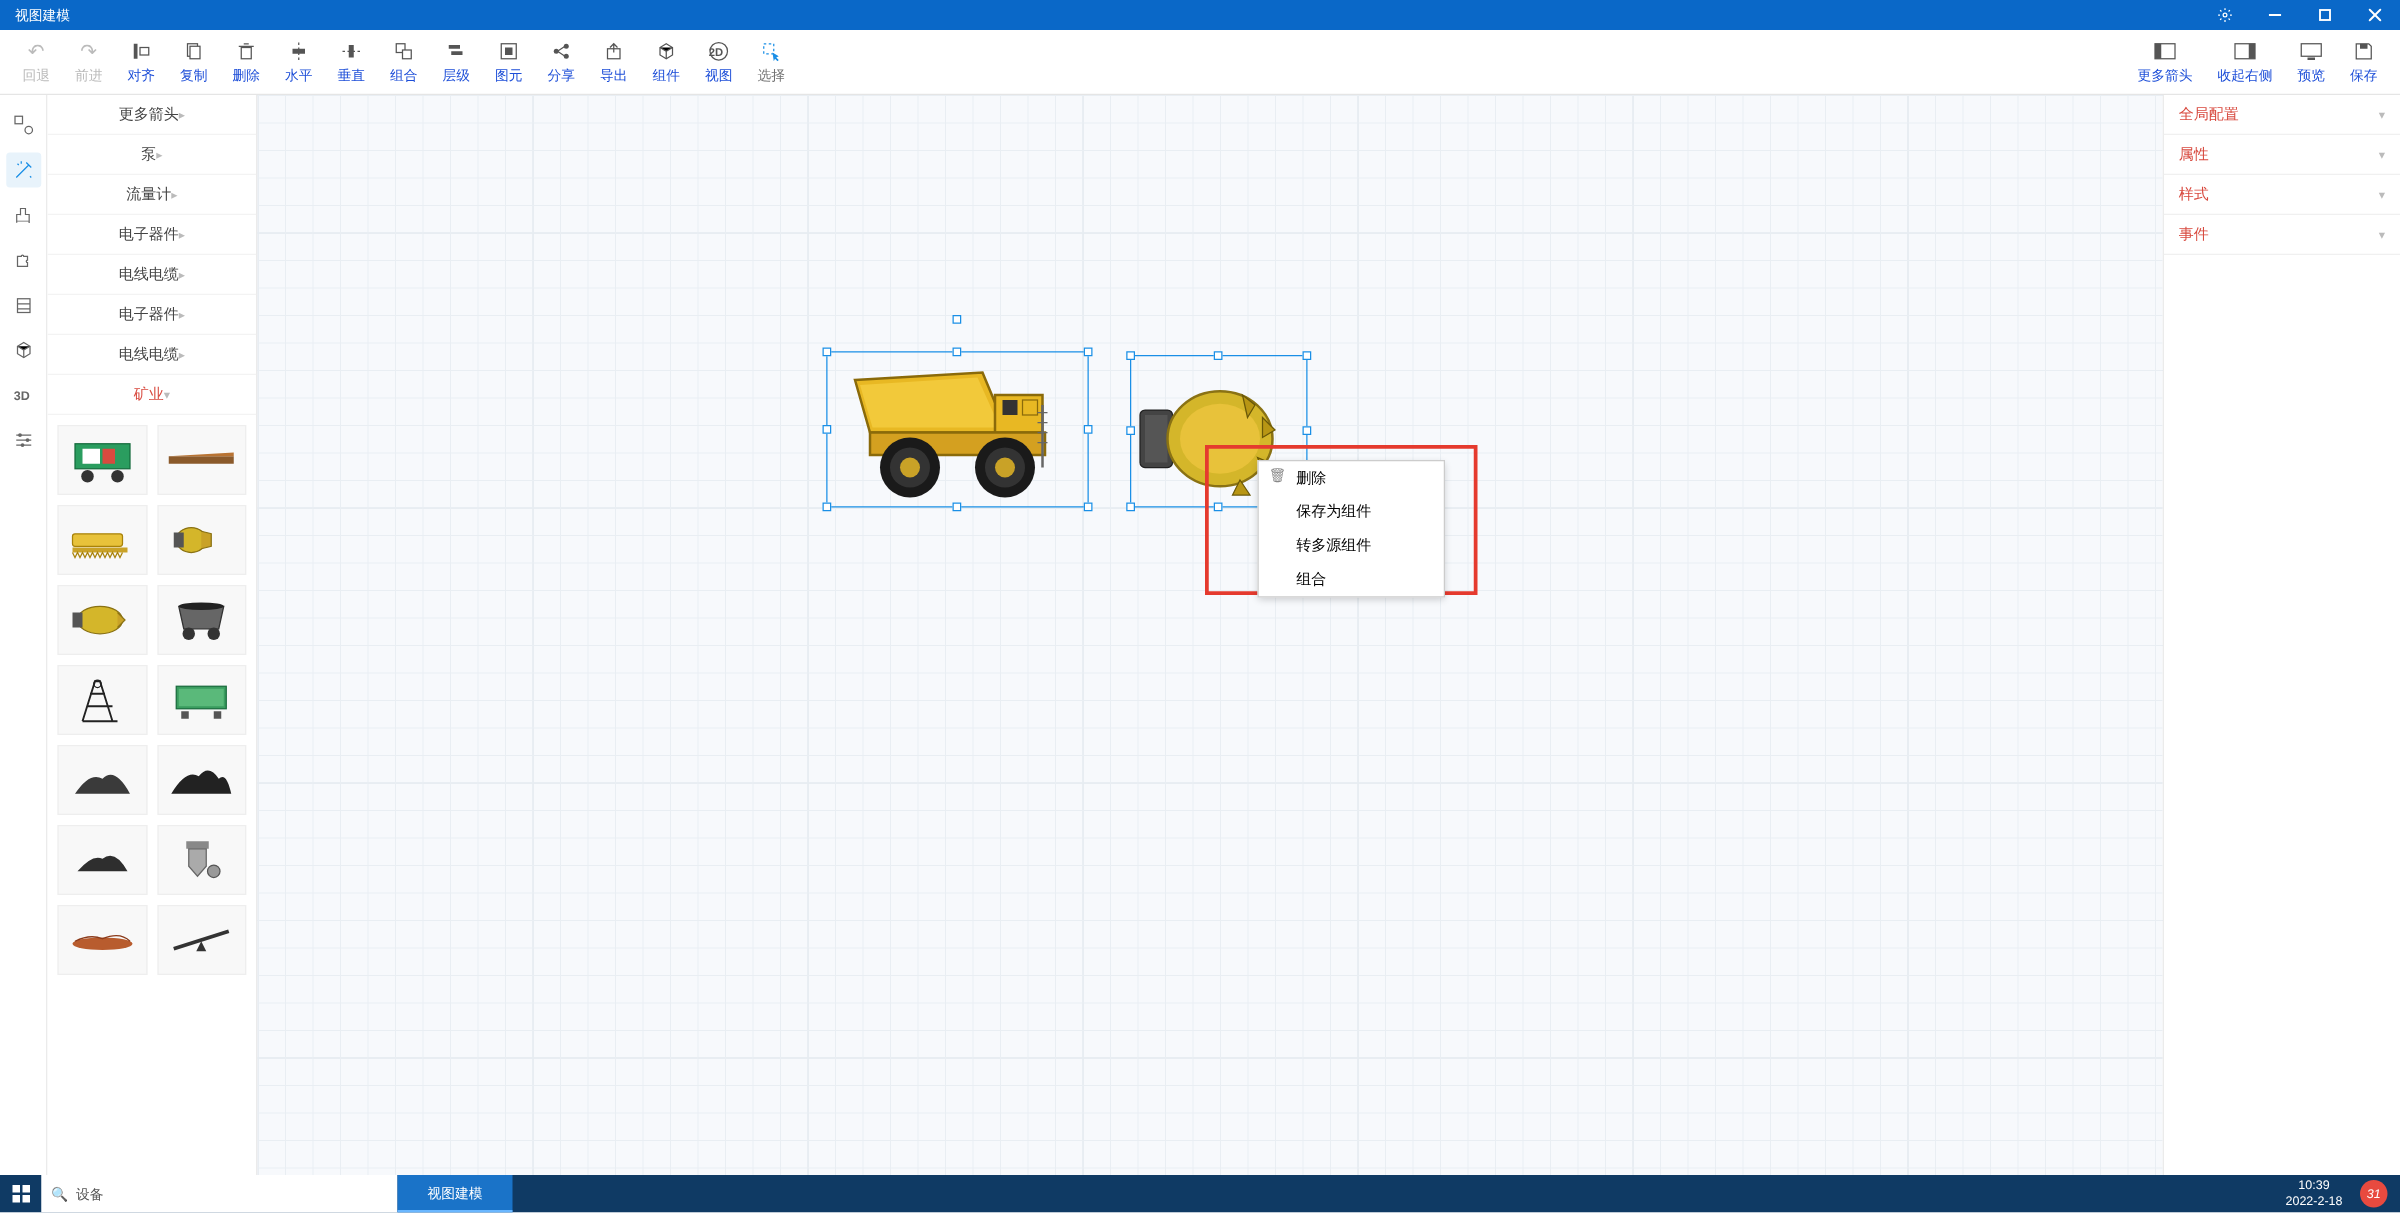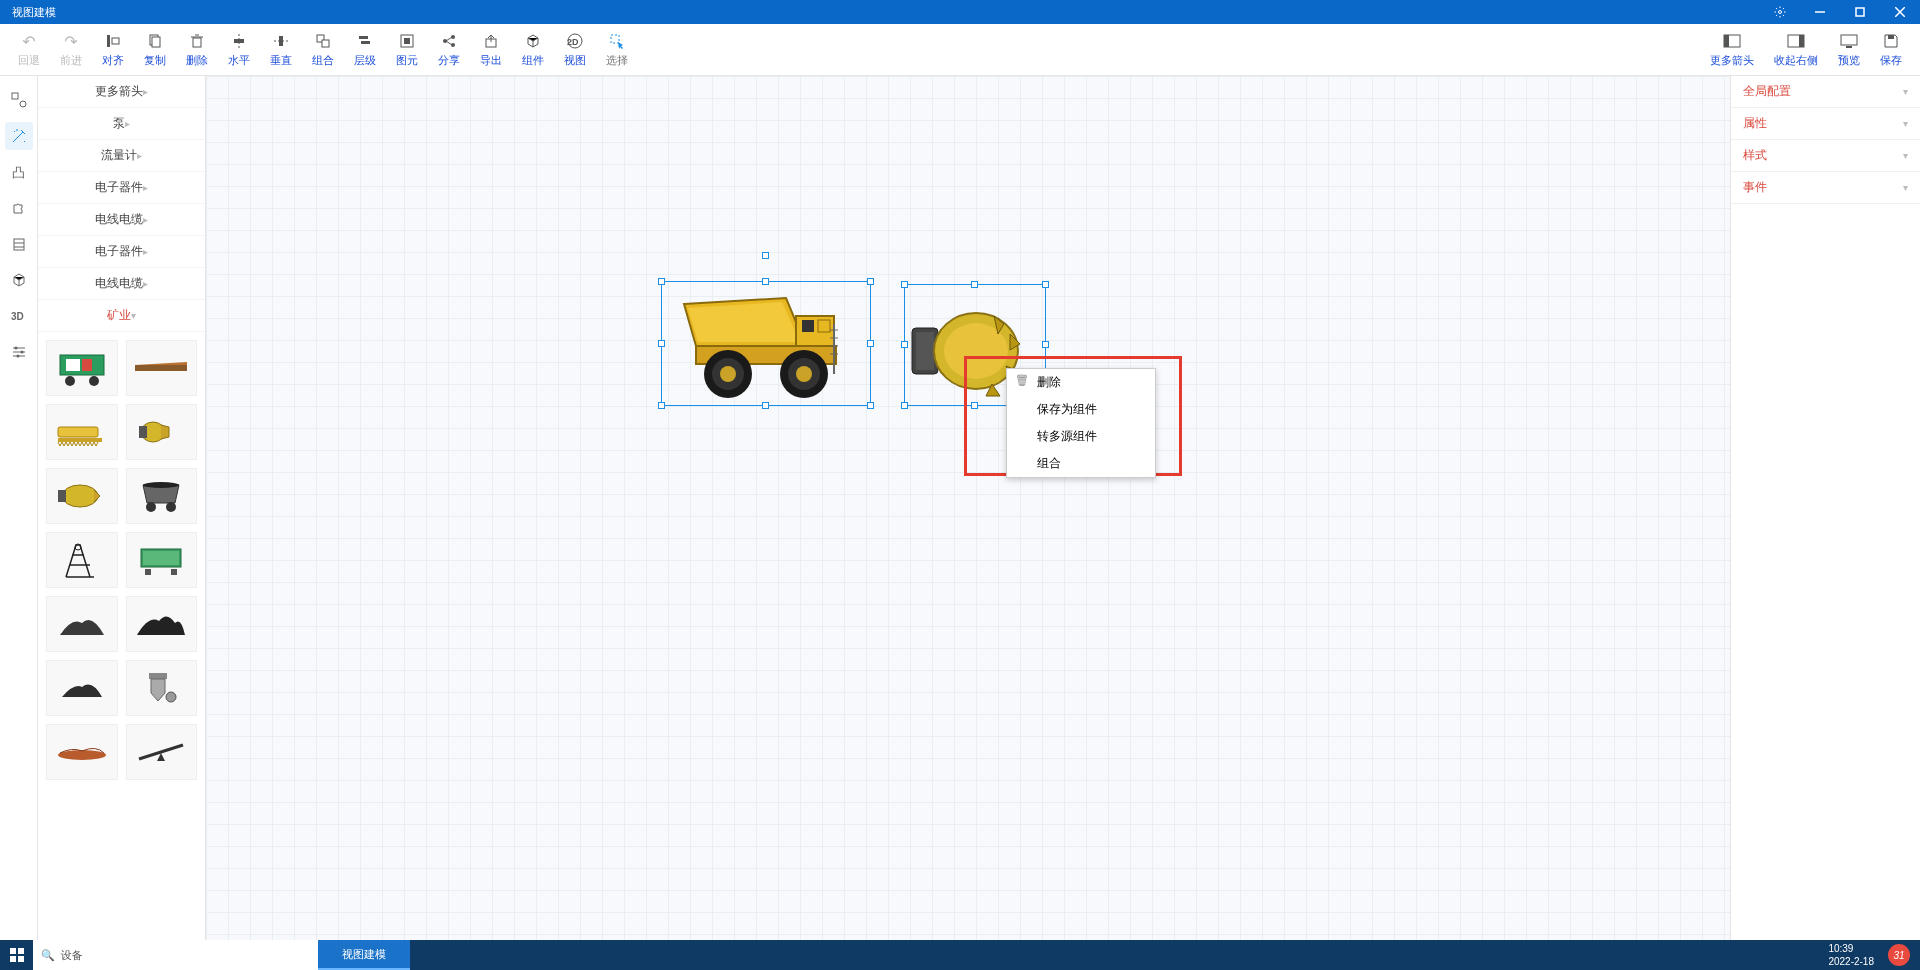--- a/index.html
+++ b/index.html
@@ -58,21 +58,21 @@
 .rp-row { display: flex; align-items: center; justify-content: space-between; padding: 7px 12px; border-bottom: 1px solid #f0f0f0; color: #d84a3f; cursor: pointer; }
 .rp-chev { color: #bbb; font-size: 10px; }
 
 
 .taskbar { height: 30px; background: #0f3a64; display: flex; align-items: center; color: #fff; font-size: 11px; }
 .tb-start { width: 33px; height: 30px; display: flex; align-items: center; justify-content: center; cursor: pointer; }
 .tb-search { background: #fff; color: #555; height: 30px; flex: 0 0 285px; display: flex; align-items: center; padding: 0 8px; }
 .tb-app { height: 30px; padding: 0 24px; display: flex; align-items: center; cursor: pointer; }
 .tb-app.active { background: #1a73c8; border-bottom: 2px solid #6ab7ff; }
 .tb-spacer { flex: 1; }
-.tb-clock { text-align: left; line-height: 13px; font-size: 10px; padding: 2px 10px; }
+.tb-clock { text-align: center; line-height: 13px; font-size: 10px; padding: 2px 10px; }
 .tb-badge { background: #e84a3f; color: #fff; border-radius: 50%; width: 22px; height: 22px; font-size: 10px; display: flex; align-items: center; justify-content: center; margin: 0 10px 0 4px; font-style: italic; }
 </style>
 </head>
 <body>
 
 <div class="titlebar">
   <span>视图建模</span>
   <div class="titlebar-spacer"></div>
   <div class="titlebar-btn">
     <svg width="12" height="12" viewBox="0 0 24 24" fill="none" stroke="#fff" stroke-width="2">

